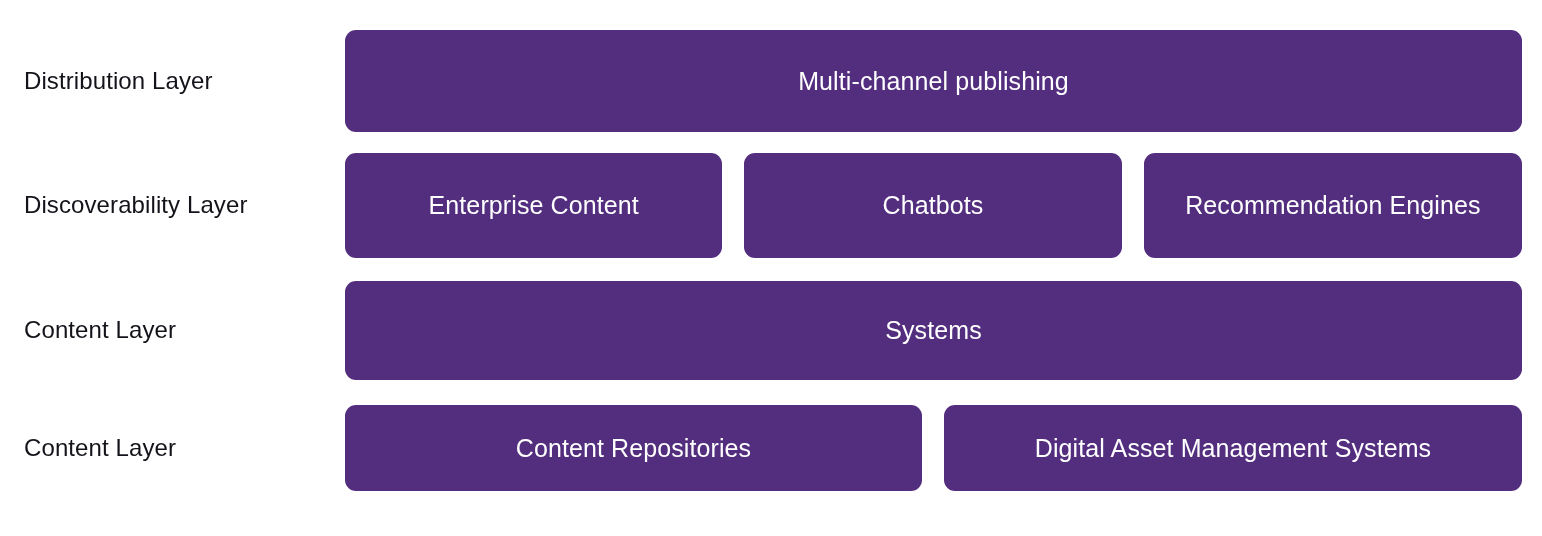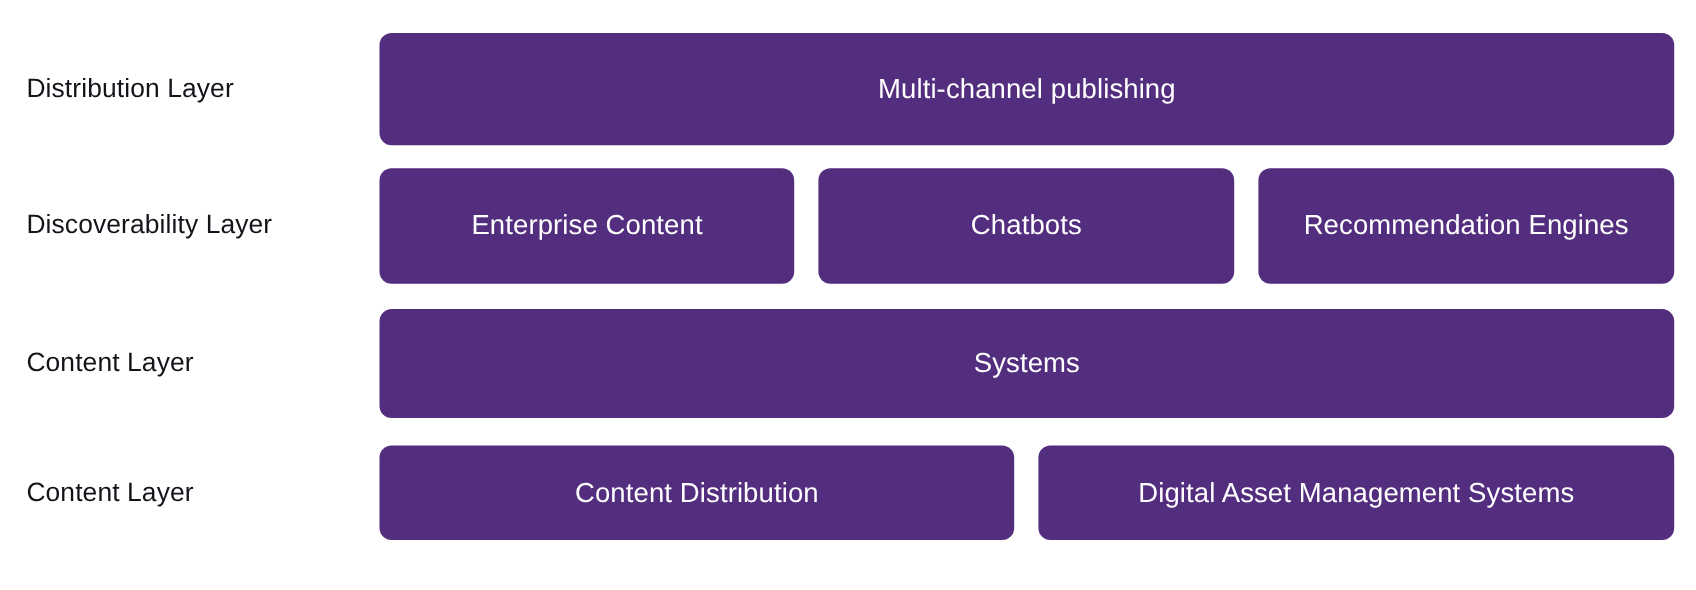--- a/index.html
+++ b/index.html
@@ -113,21 +113,21 @@
       <div class="box">
         <span class="box-text">Systems</span>
       </div>
     </div>
   </div>
 
   <div class="row" id="row-content">
     <div class="row-label">Content Layer</div>
     <div class="boxes">
       <div class="box">
-        <span class="box-text">Content Distribution</span>
+        <span class="box-text">Content Repositories</span>
       </div>
       <div class="box">
         <span class="box-text">Digital Asset Management Systems</span>
       </div>
     </div>
   </div>
 
 </div>
 
 </body></html>

